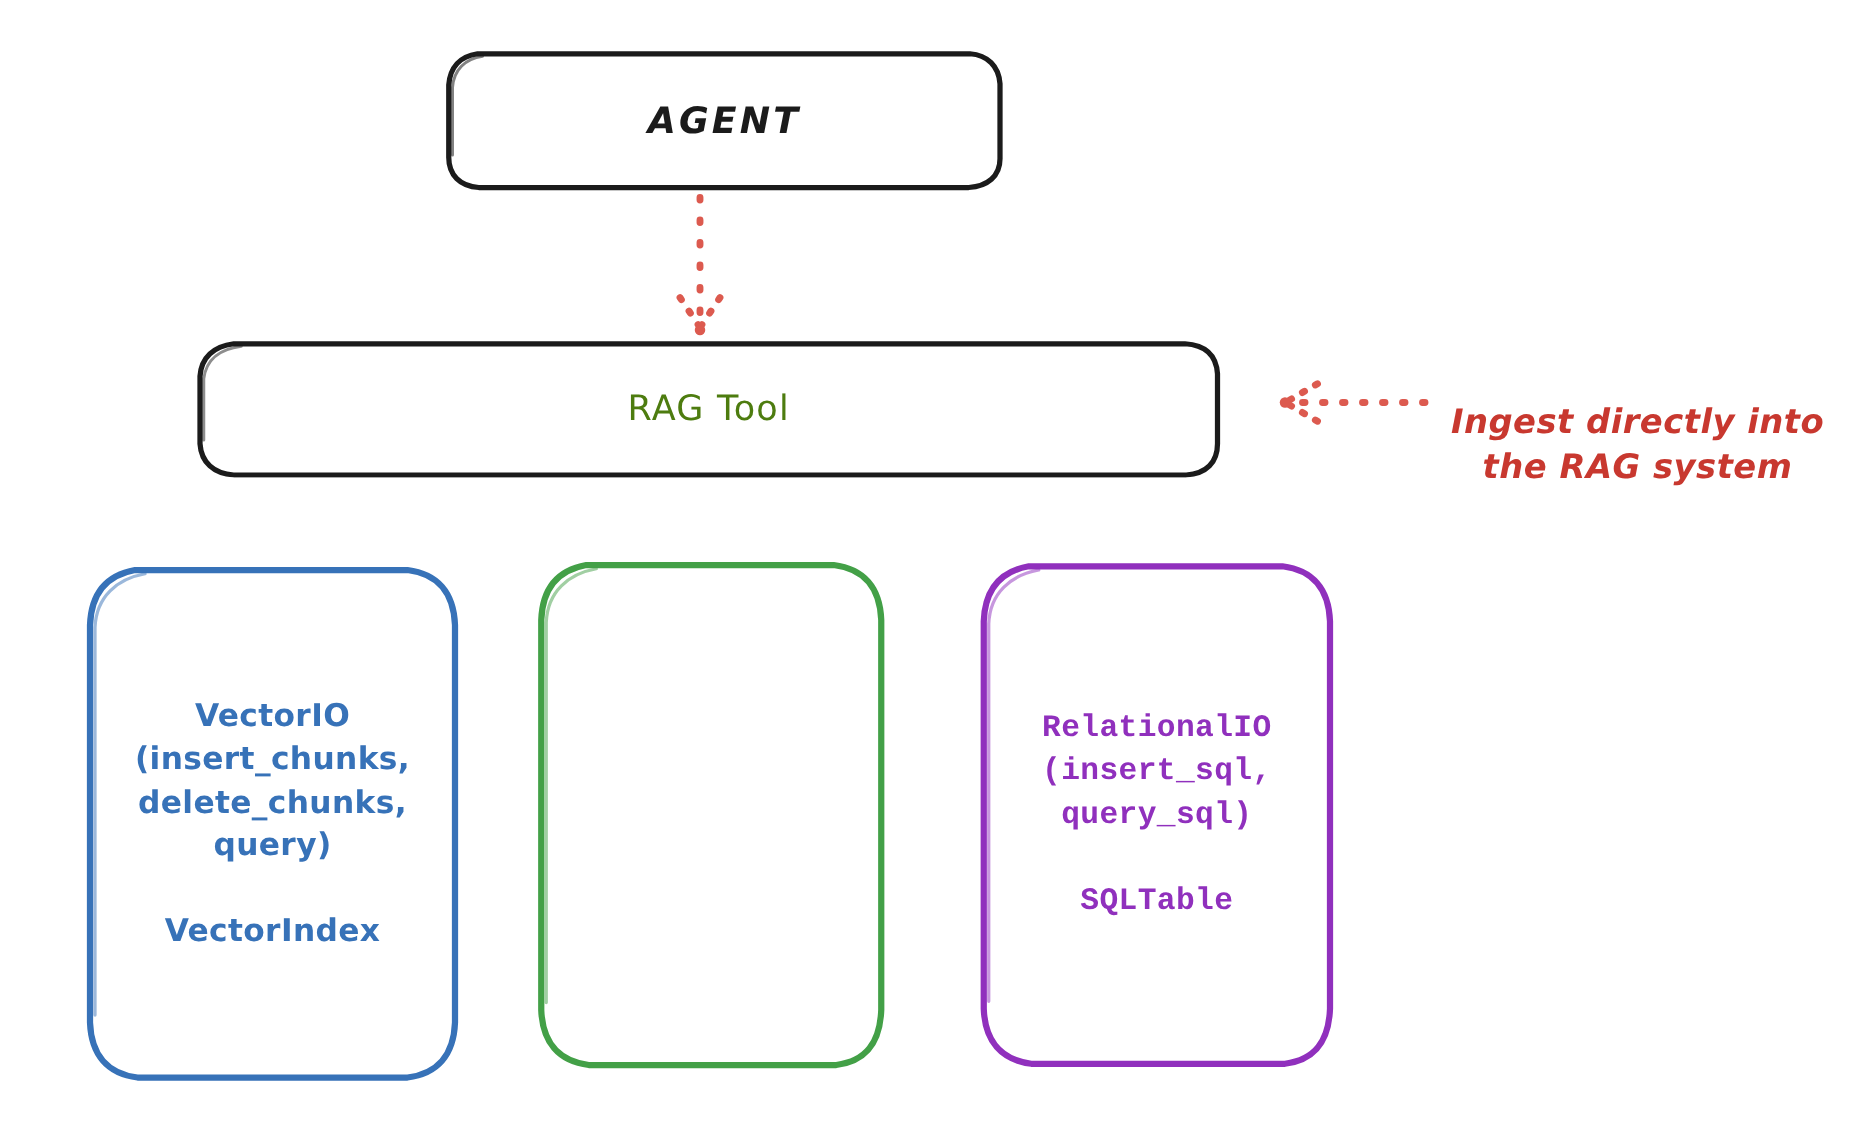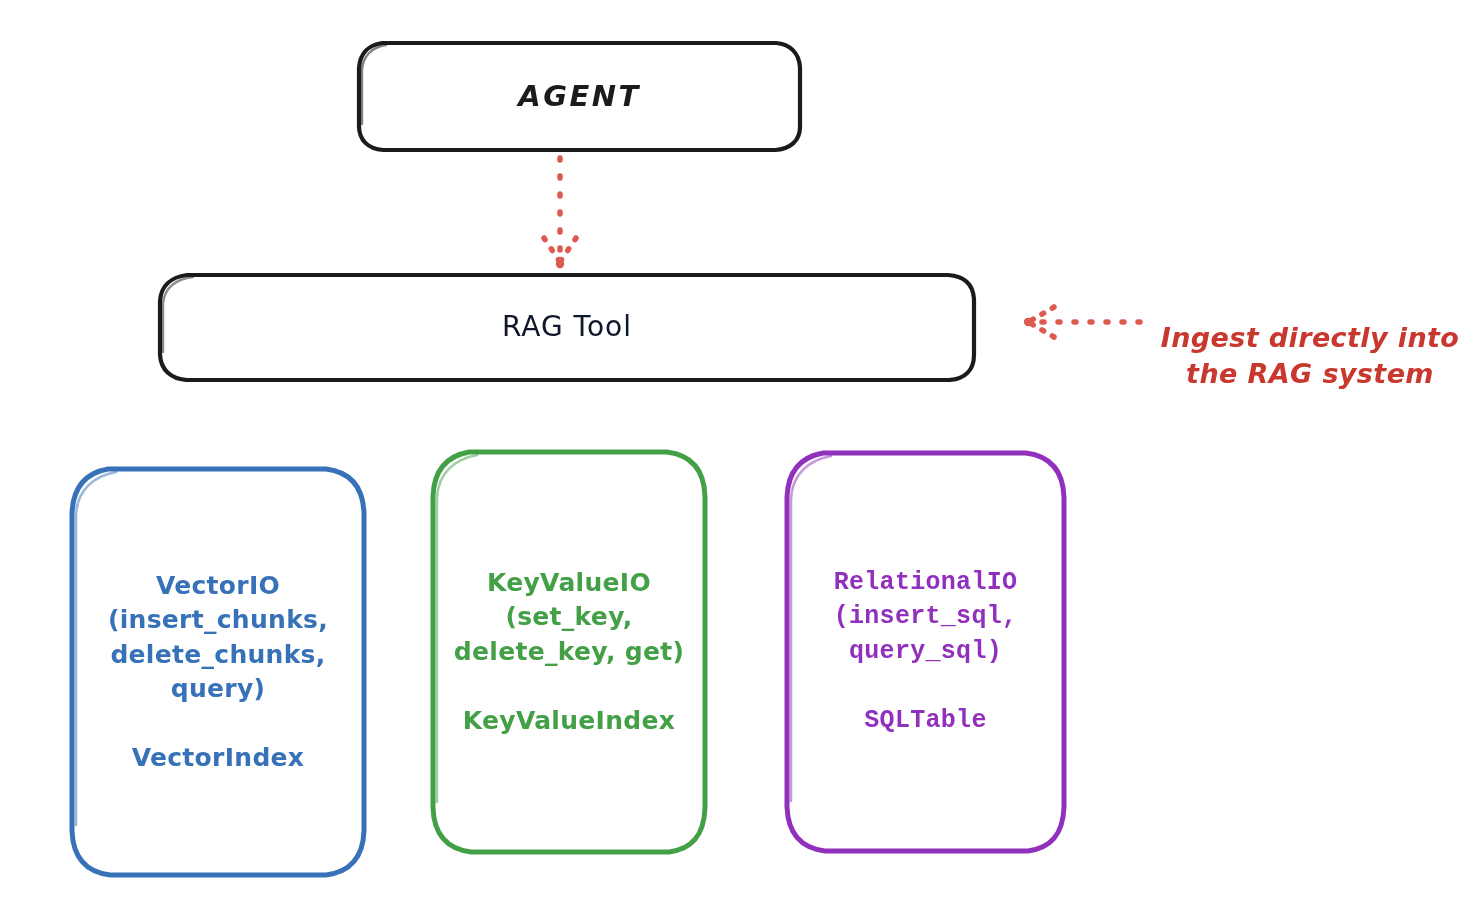--- a/index.html
+++ b/index.html
@@ -55,34 +55,34 @@
   #rag-tool-node {
     left: 157px;
     top: 272px;
     width: 820px;
     height: 110px;
   }
   #rag-tool-node .label {
     font-family: "DejaVu Sans", sans-serif;
     font-size: 28px;
     font-weight: 500;
-    color: #0f172a;
+    color: #4d7c0f;
     letter-spacing: 1px;
   }
 
   
   .provider .label {
     font-family: "DejaVu Sans", sans-serif;
     font-size: 25px;
     font-weight: 600;
     line-height: 1.38;
   }
   #vector-io-node {
     left: 68px;
-    top: 465px;
+    top: 452px;
     width: 300px;
     height: 414px;
   }
   #vector-io-node .label { color: #3772b8; }
 
   #key-value-io-node {
     left: 429px;
     top: 448px;
     width: 280px;
     height: 408px;
@@ -201,25 +201,20 @@
 VectorIndex</span>
   </div>
 
   <div class="node provider" id="key-value-io-node">
     <svg class="frame" viewBox="0 0 280 408" preserveAspectRatio="none">
       <path d="M40,4 C18,8 5,22 4,48 L4,360 C5,386 18,401 42,404
                L240,404 C264,401 275,386 276,360 L276,48
                C275,22 262,7 238,4 Z" fill="none" stroke="#43a047" stroke-width="5" stroke-linecap="round" stroke-linejoin="round"></path>
       <path d="M48,7 C26,11 9,25 8,50 L8,354" fill="none" stroke="#43a047" stroke-width="2.6" stroke-linecap="round" opacity="0.5"></path>
     </svg>
-    <span class="label">KeyValueIO
-(set_key,
-delete_key, get)
-
-KeyValueIndex</span>
   </div>
 
   <div class="node provider" id="relational-io-node">
     <svg class="frame" viewBox="0 0 285 406" preserveAspectRatio="none">
       <path d="M40,4 C18,8 5,22 4,48 L4,358 C5,384 18,399 42,402
                L245,402 C269,399 280,384 281,358 L281,48
                C280,22 267,7 243,4 Z" fill="none" stroke="#9030bd" stroke-width="5" stroke-linecap="round" stroke-linejoin="round"></path>
       <path d="M48,7 C26,11 9,25 8,50 L8,352" fill="none" stroke="#9030bd" stroke-width="2.6" stroke-linecap="round" opacity="0.5"></path>
     </svg>
     <span class="label">RelationalIO

